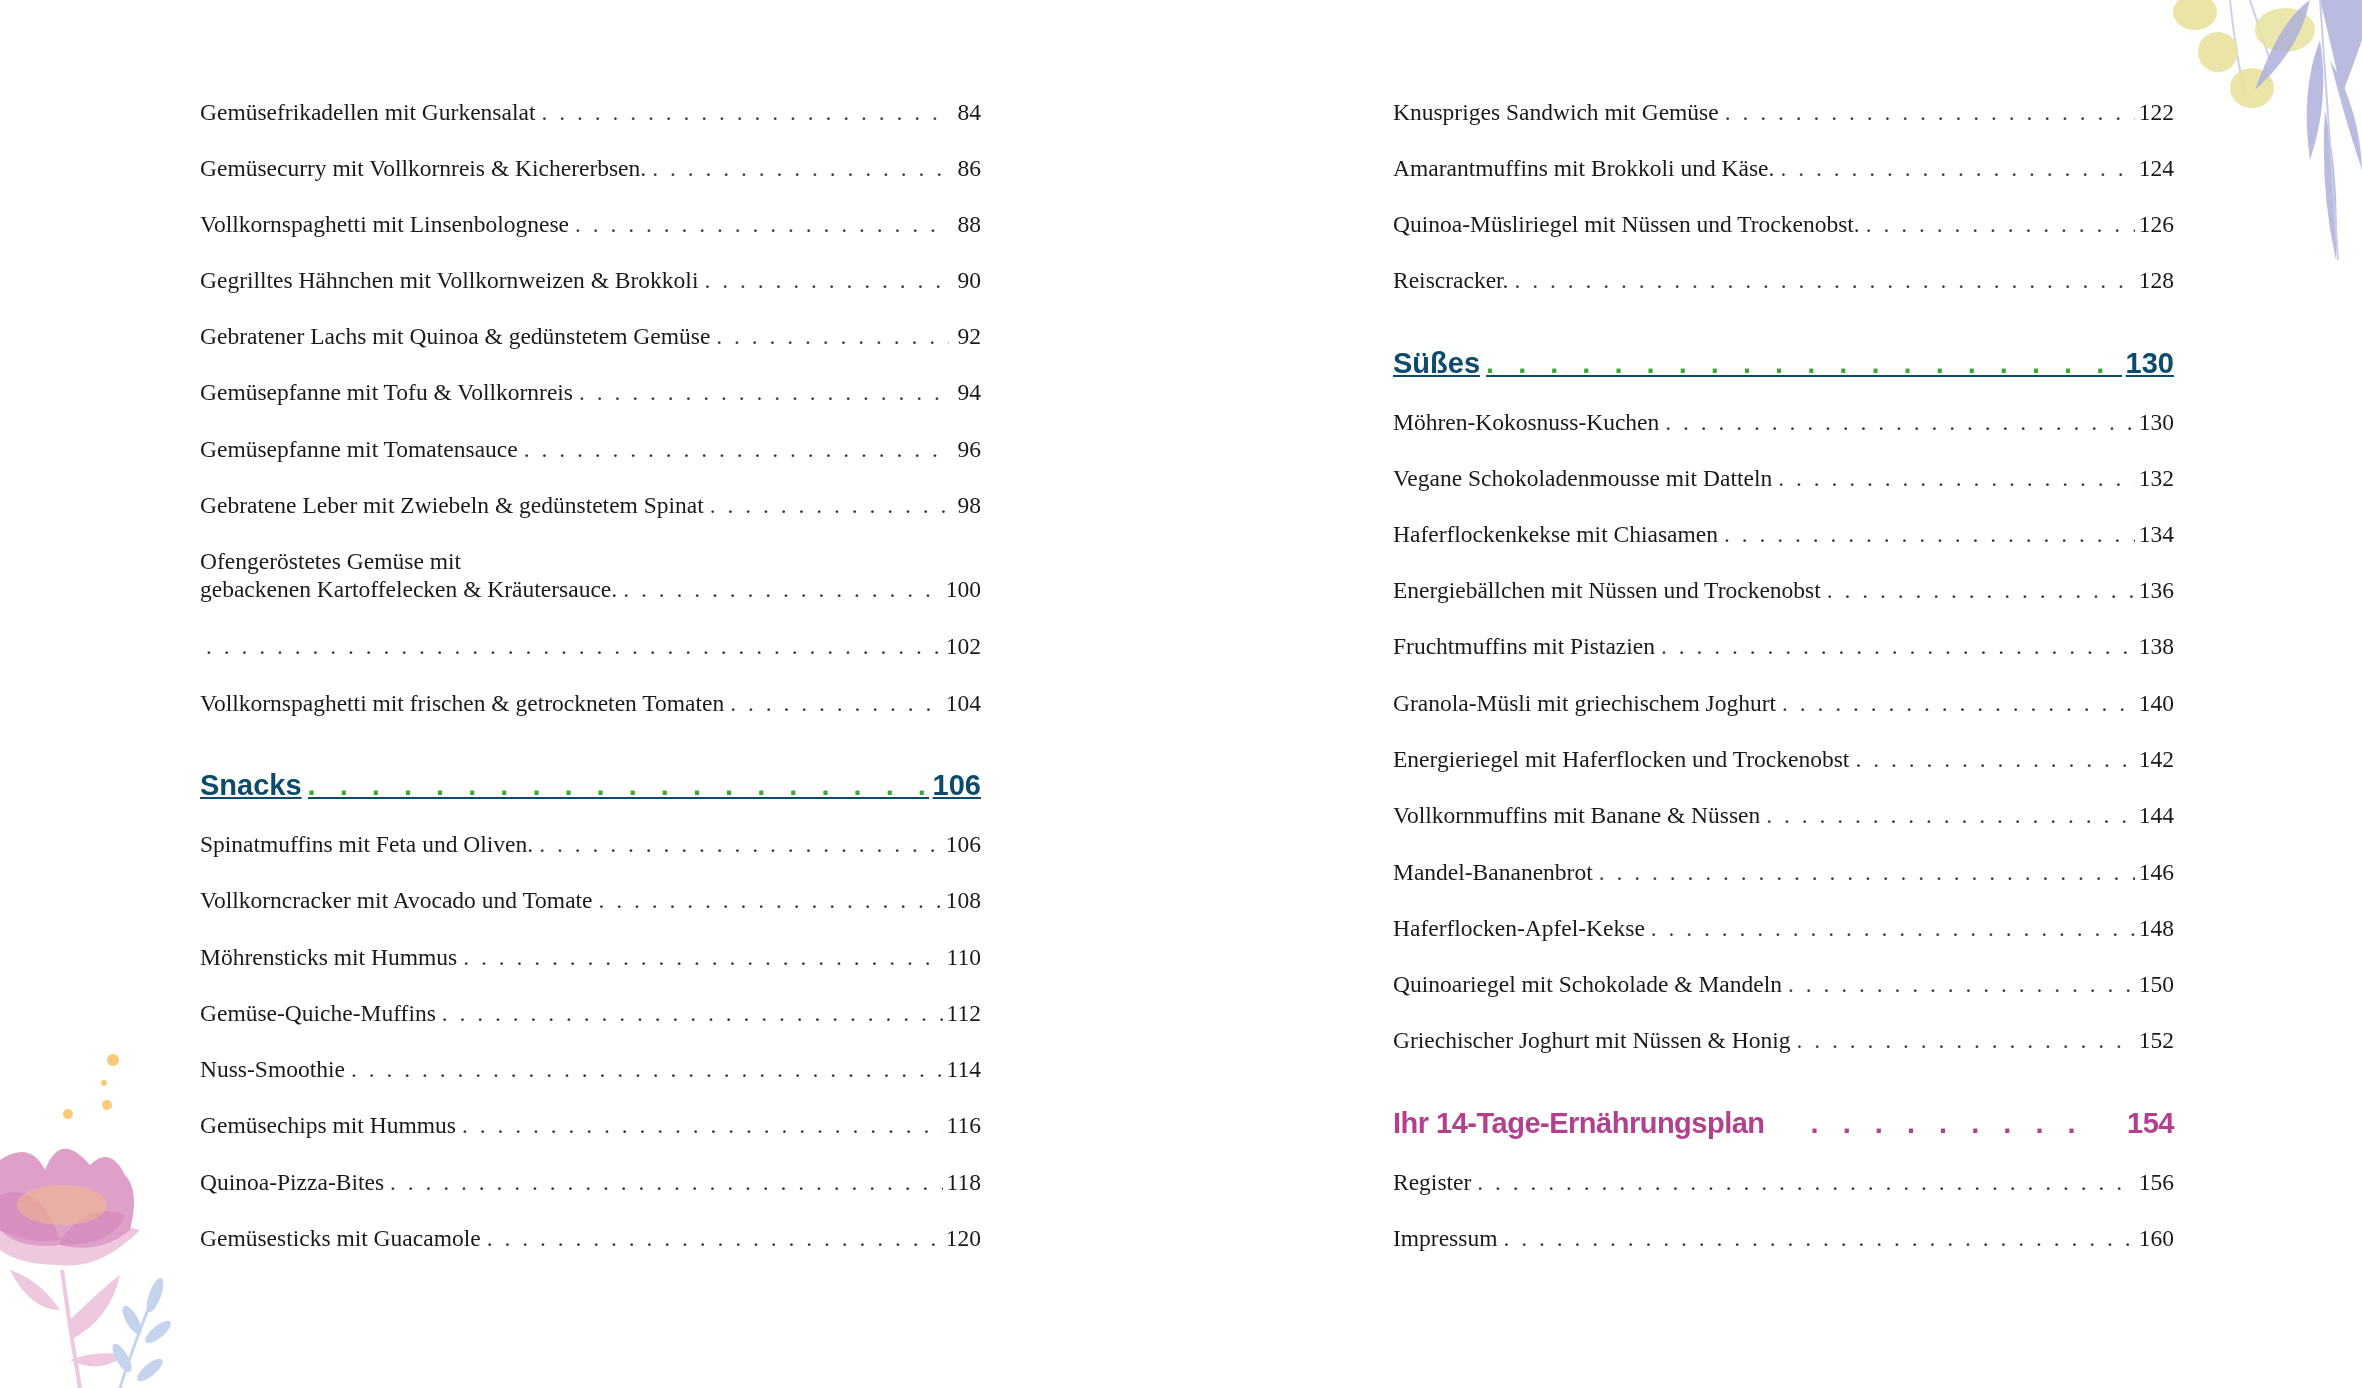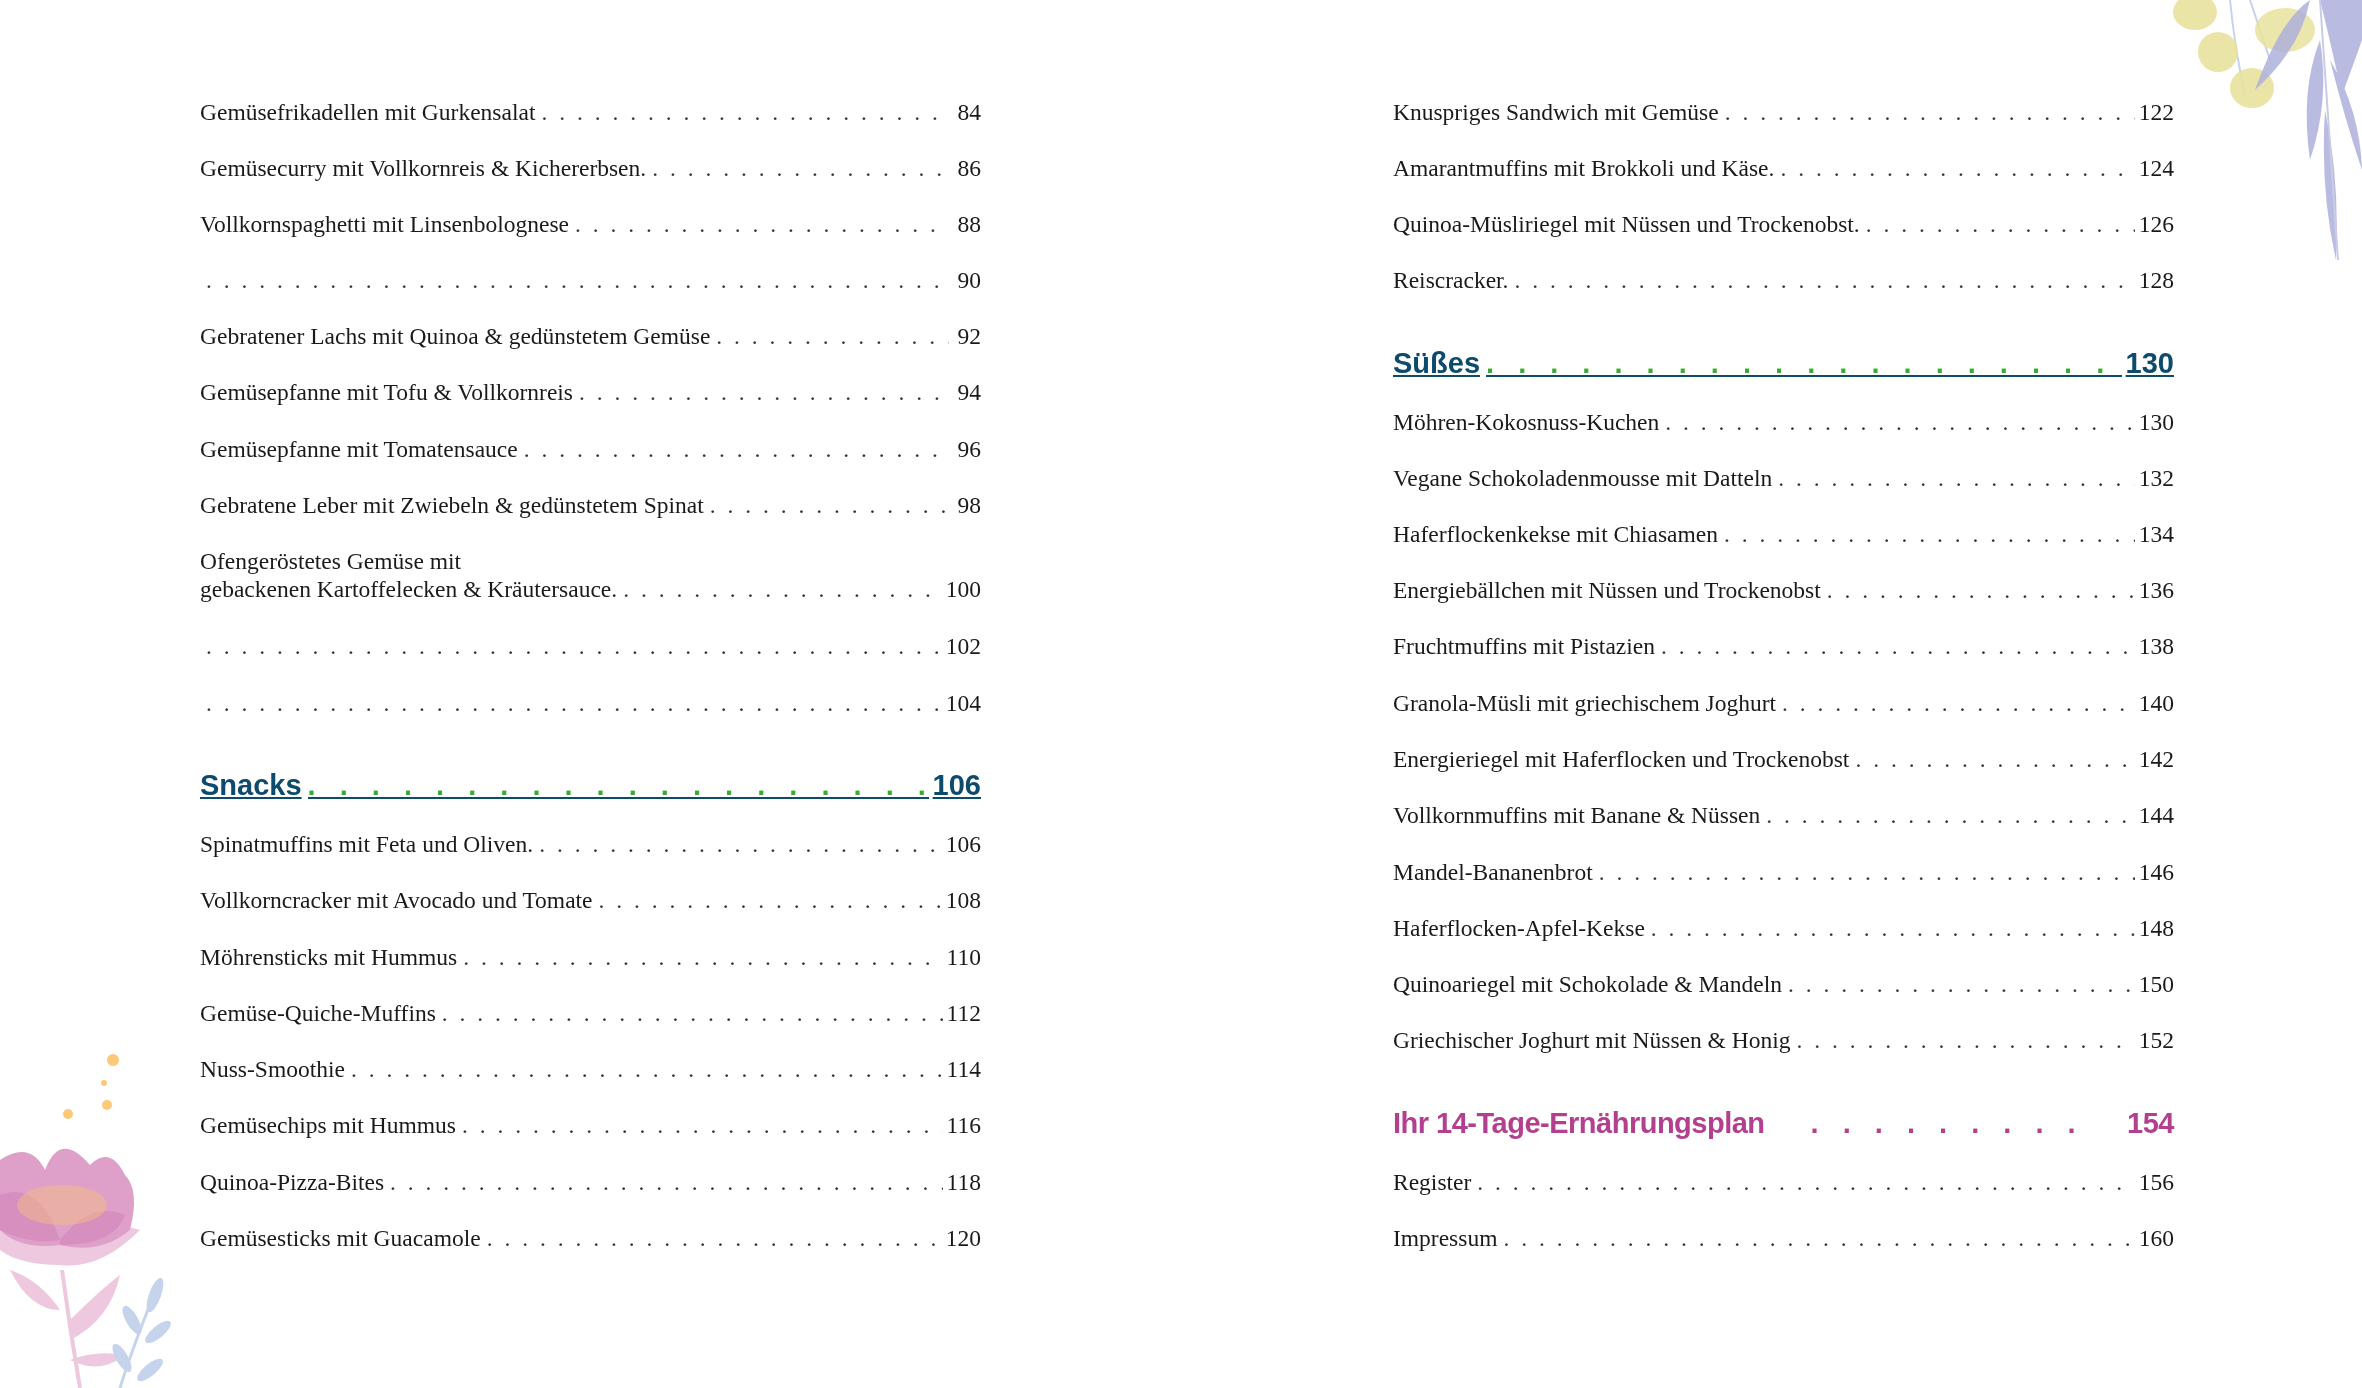--- a/index.html
+++ b/index.html
@@ -88,20 +88,21 @@
       <span class="title">Gemüsecurry mit Vollkornreis &amp; Kichererbsen.</span>
       <span class="dots"></span>
       <span class="page">86</span>
     </div>
   <div class="entry" style="top:210px">
       <span class="title">Vollkornspaghetti mit Linsenbolognese</span>
       <span class="dots"></span>
       <span class="page">88</span>
     </div>
   <div class="entry" style="top:266px">
+      <span class="title">Gegrilltes Hähnchen mit Vollkornweizen &amp; Brokkoli</span>
       <span class="dots"></span>
       <span class="page">90</span>
     </div>
   <div class="entry" style="top:322px">
       <span class="title">Gebratener Lachs mit Quinoa &amp; gedünstetem Gemüse</span>
       <span class="dots"></span>
       <span class="page">92</span>
     </div>
   <div class="entry" style="top:378px">
       <span class="title">Gemüsepfanne mit Tofu &amp; Vollkornreis</span>
@@ -121,20 +122,21 @@
   <div class="entry two-line" style="top:547px">
       <span class="title"><span class="l1">Ofengeröstetes Gemüse mit</span><span>gebackenen Kartoffelecken &amp; Kräutersauce.</span></span>
       <span class="dots"></span>
       <span class="page">100</span>
     </div>
   <div class="entry" style="top:632px">
       <span class="dots"></span>
       <span class="page">102</span>
     </div>
   <div class="entry" style="top:689px">
+      <span class="title">Vollkornspaghetti mit frischen &amp; getrockneten Tomaten</span>
       <span class="dots"></span>
       <span class="page">104</span>
     </div>
 
   <div class="entry section green" style="top:768px">
       <span class="title">Snacks</span>
       <span class="dots"></span>
       <span class="page">106</span>
     </div>
 

